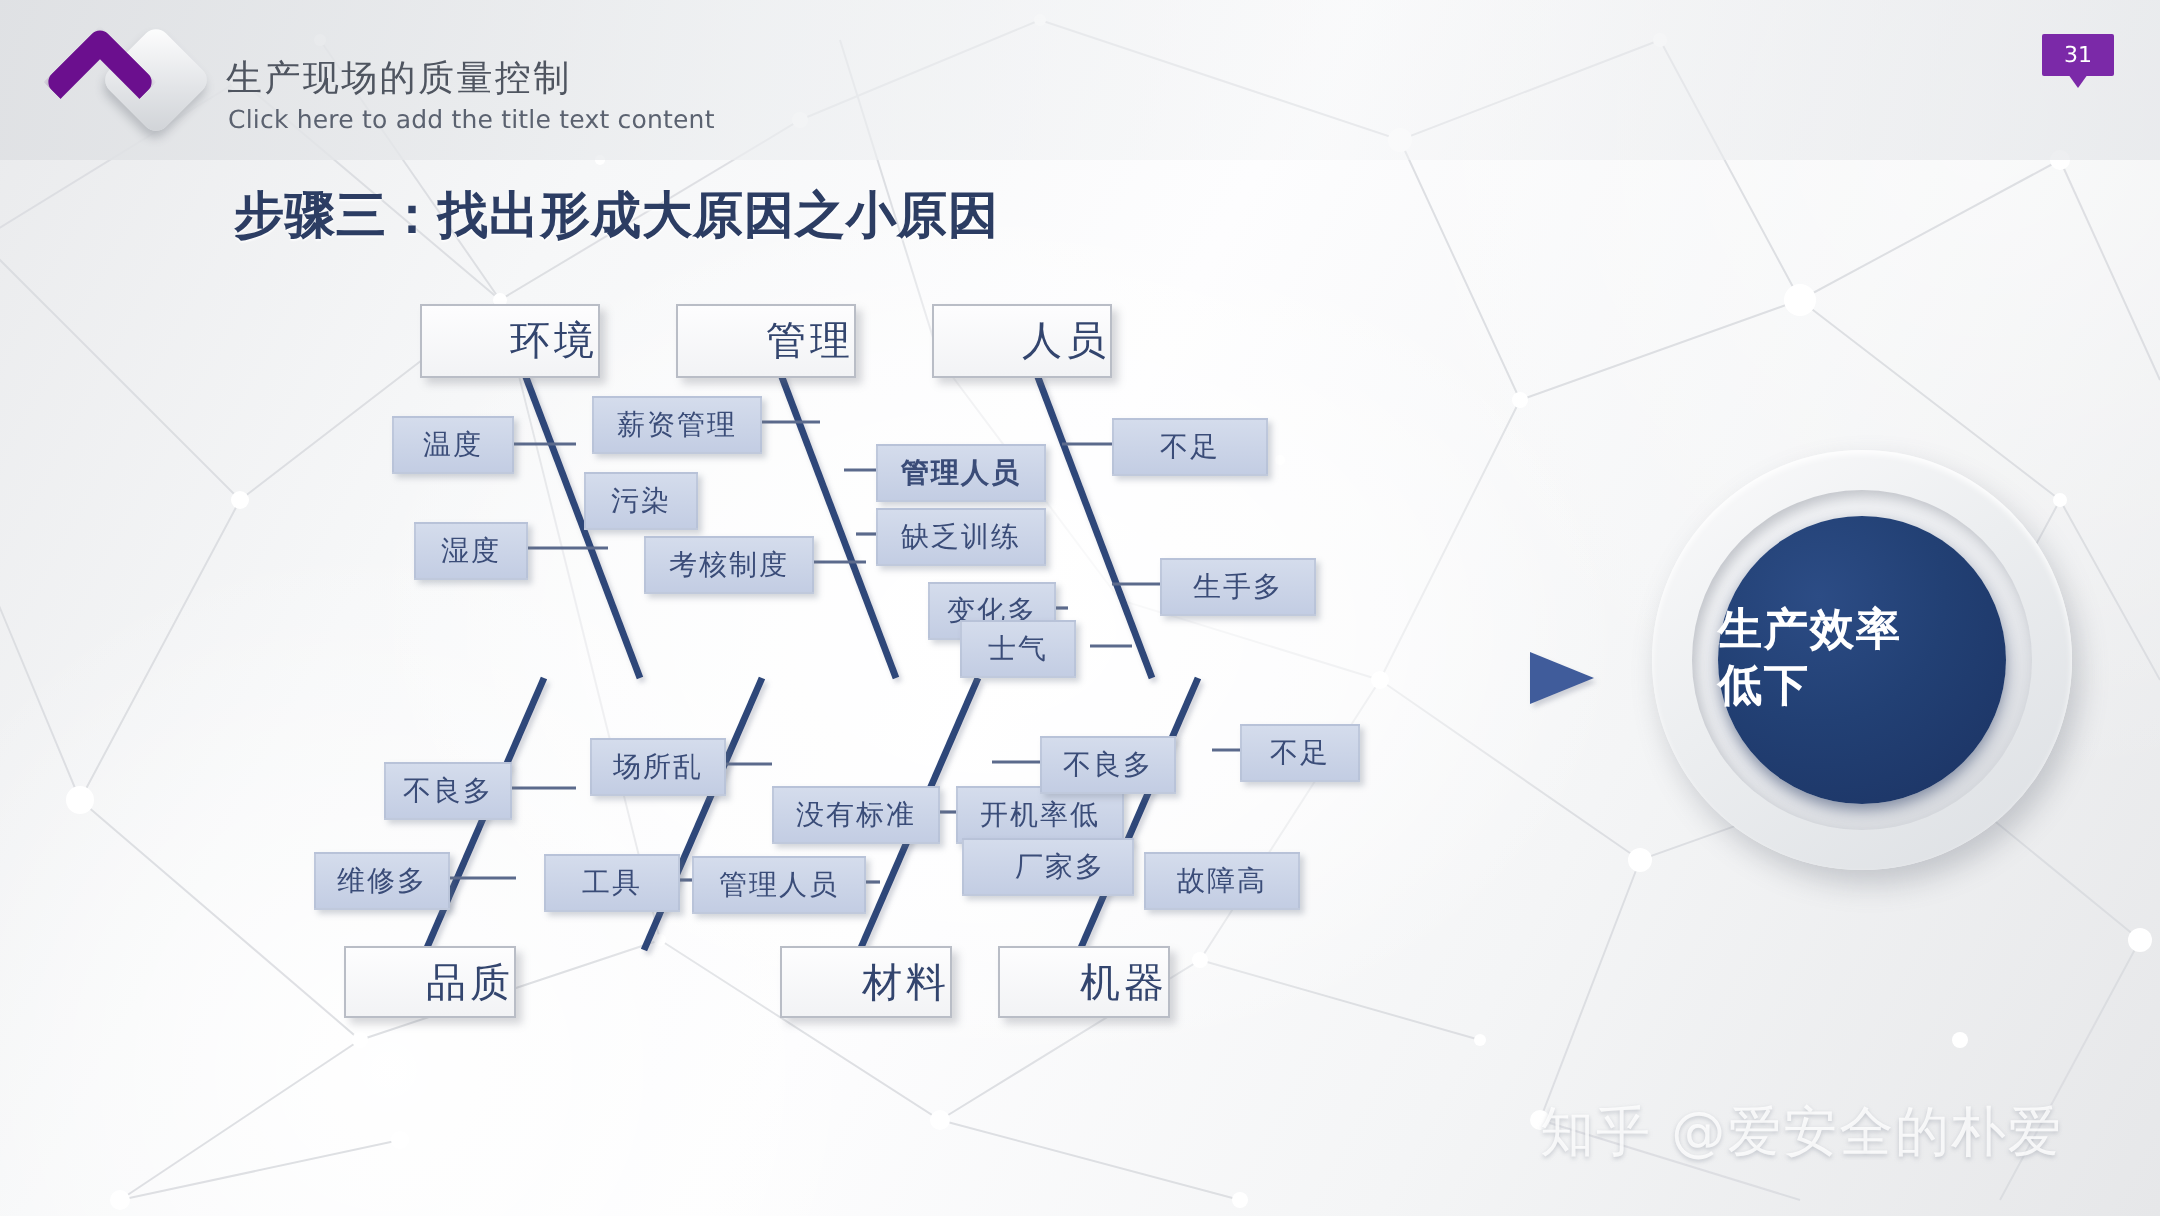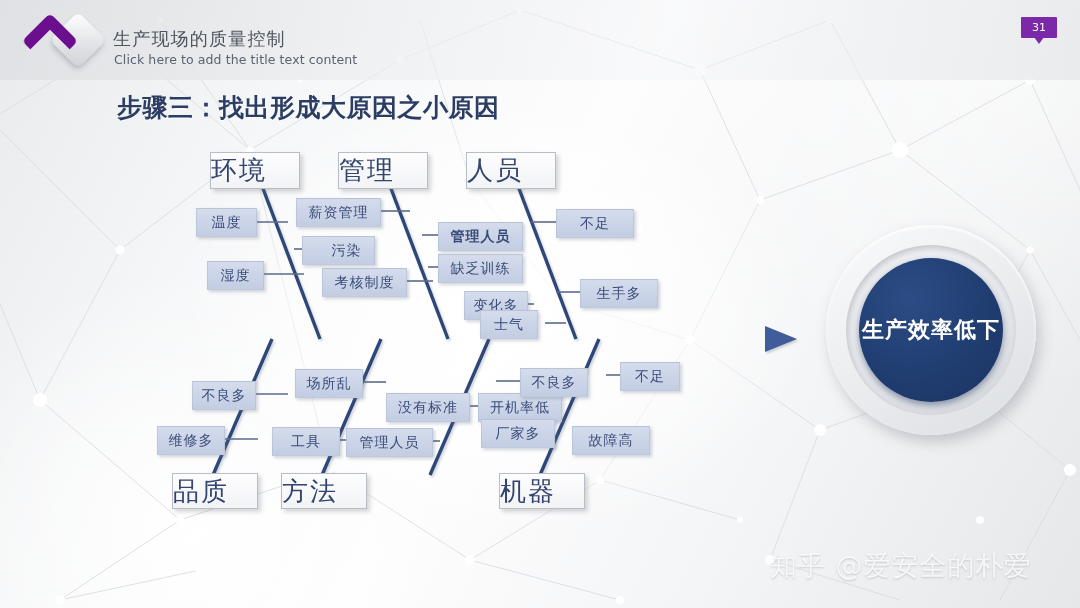--- a/index.html
+++ b/index.html
@@ -71,22 +71,22 @@
     font-size:25px;color:#2c3d63;font-weight:bold;letter-spacing:.5px;
     text-shadow:0 1px 1px rgba(255,255,255,.8);
   }
   
   #fish{position:absolute;left:0;top:0;width:1080px;height:608px;}
   
   .cat{
     position:absolute;
     background:linear-gradient(180deg,#fdfdfe 0%,#f2f3f5 100%);
     border:1px solid #b9bdc6;
-    color:#33456e;font-size:26px;
-    display:flex;align-items:center;justify-content:flex-start;
+    color:#33456e;font-size:20px;
+    display:flex;align-items:center;justify-content:flex-end;
     box-shadow:3px 3px 4px rgba(110,115,125,.28);
     letter-spacing:2px;
   }
   .sub{
     position:absolute;
     background:linear-gradient(180deg,#d4dcec 0%,#c3cde3 100%);
     color:#3a4c78;font-size:14px;
     display:flex;align-items:center;justify-content:center;
     box-shadow:2px 2px 3px rgba(110,118,135,.30);
     letter-spacing:1px;
@@ -101,21 +101,21 @@
   }
   .ring-inner{
     position:absolute;left:20px;top:20px;width:170px;height:170px;border-radius:50%;
     background:linear-gradient(150deg,#f4f5f7 0%,#e4e6ea 60%,#d2d5da 100%);
     box-shadow:inset 2px 3px 6px rgba(120,126,138,.38);
   }
   .disc{
     position:absolute;left:33px;top:33px;width:144px;height:144px;border-radius:50%;
     background:radial-gradient(circle at 35% 28%,#2c4c85 0%,#224074 45%,#1b3262 100%);
     box-shadow:0 3px 7px rgba(25,45,88,.45);
-    display:flex;align-items:center;justify-content:center;
+    display:flex;flex-direction:column;justify-content:center;
   }
   .disc span{color:#fff;font-size:22px;font-weight:bold;line-height:1.28;letter-spacing:1px;}
   
   .watermark{
     position:absolute;left:770px;top:548px;
     font-size:27px;color:rgba(255,255,255,.80);
     text-shadow:0 1px 2px rgba(160,166,176,.55);
     letter-spacing:1px;white-space:nowrap;
   }
 </style>
@@ -263,31 +263,31 @@
   <div class="cat" style="left:338px;top:152px;width:88px;height:35px;">
     <span>管理</span>
   </div>
   <div class="cat" style="left:466px;top:152px;width:88px;height:35px;">
     <span>人员</span>
   </div>
 
   <div class="cat" style="left:172px;top:473px;width:84px;height:34px;">
     <span>品质</span>
   </div>
-  <div class="cat" style="left:281px;top:473px;width:84px;height:34px;">
-    <span>方法</span>
+  <div class="cat" style="left:390px;top:473px;width:84px;height:34px;">
+    <span>材料</span>
   </div>
   <div class="cat" style="left:499px;top:473px;width:84px;height:34px;">
     <span>机器</span>
   </div>
 
   <div class="sub" style="left:196px;top:208px;width:59px;height:27px;">
     <span>温度</span>
   </div>
-  <div class="sub" style="left:302px;top:236px;width:55px;height:27px;padding-left:16px;">
+  <div class="sub" style="left:292px;top:236px;width:55px;height:27px;">
     <span>污染</span>
   </div>
   <div class="sub" style="left:207px;top:261px;width:55px;height:27px;">
     <span>湿度</span>
   </div>
 
   <div class="sub" style="left:296px;top:198px;width:83px;height:27px;">
     <span>薪资管理</span>
   </div>
   <div class="sub" style="left:322px;top:268px;width:83px;height:27px;">
@@ -329,21 +329,21 @@
   <div class="sub" style="left:346px;top:428px;width:85px;height:27px;">
     <span>管理人员</span>
   </div>
 
   <div class="sub" style="left:386px;top:393px;width:82px;height:27px;">
     <span>没有标准</span>
   </div>
   <div class="sub" style="left:478px;top:393px;width:82px;height:27px;">
     <span>开机率低</span>
   </div>
-  <div class="sub" style="left:481px;top:419px;width:72px;height:27px;">
+  <div class="sub" style="left:481px;top:419px;width:72px;height:27px;padding-left:12px;">
     <span>厂家多</span>
   </div>
 
   <div class="sub" style="left:520px;top:368px;width:66px;height:27px;">
     <span>不良多</span>
   </div>
   <div class="sub" style="left:620px;top:362px;width:58px;height:27px;">
     <span>不足</span>
   </div>
   <div class="sub" style="left:572px;top:426px;width:76px;height:27px;">

